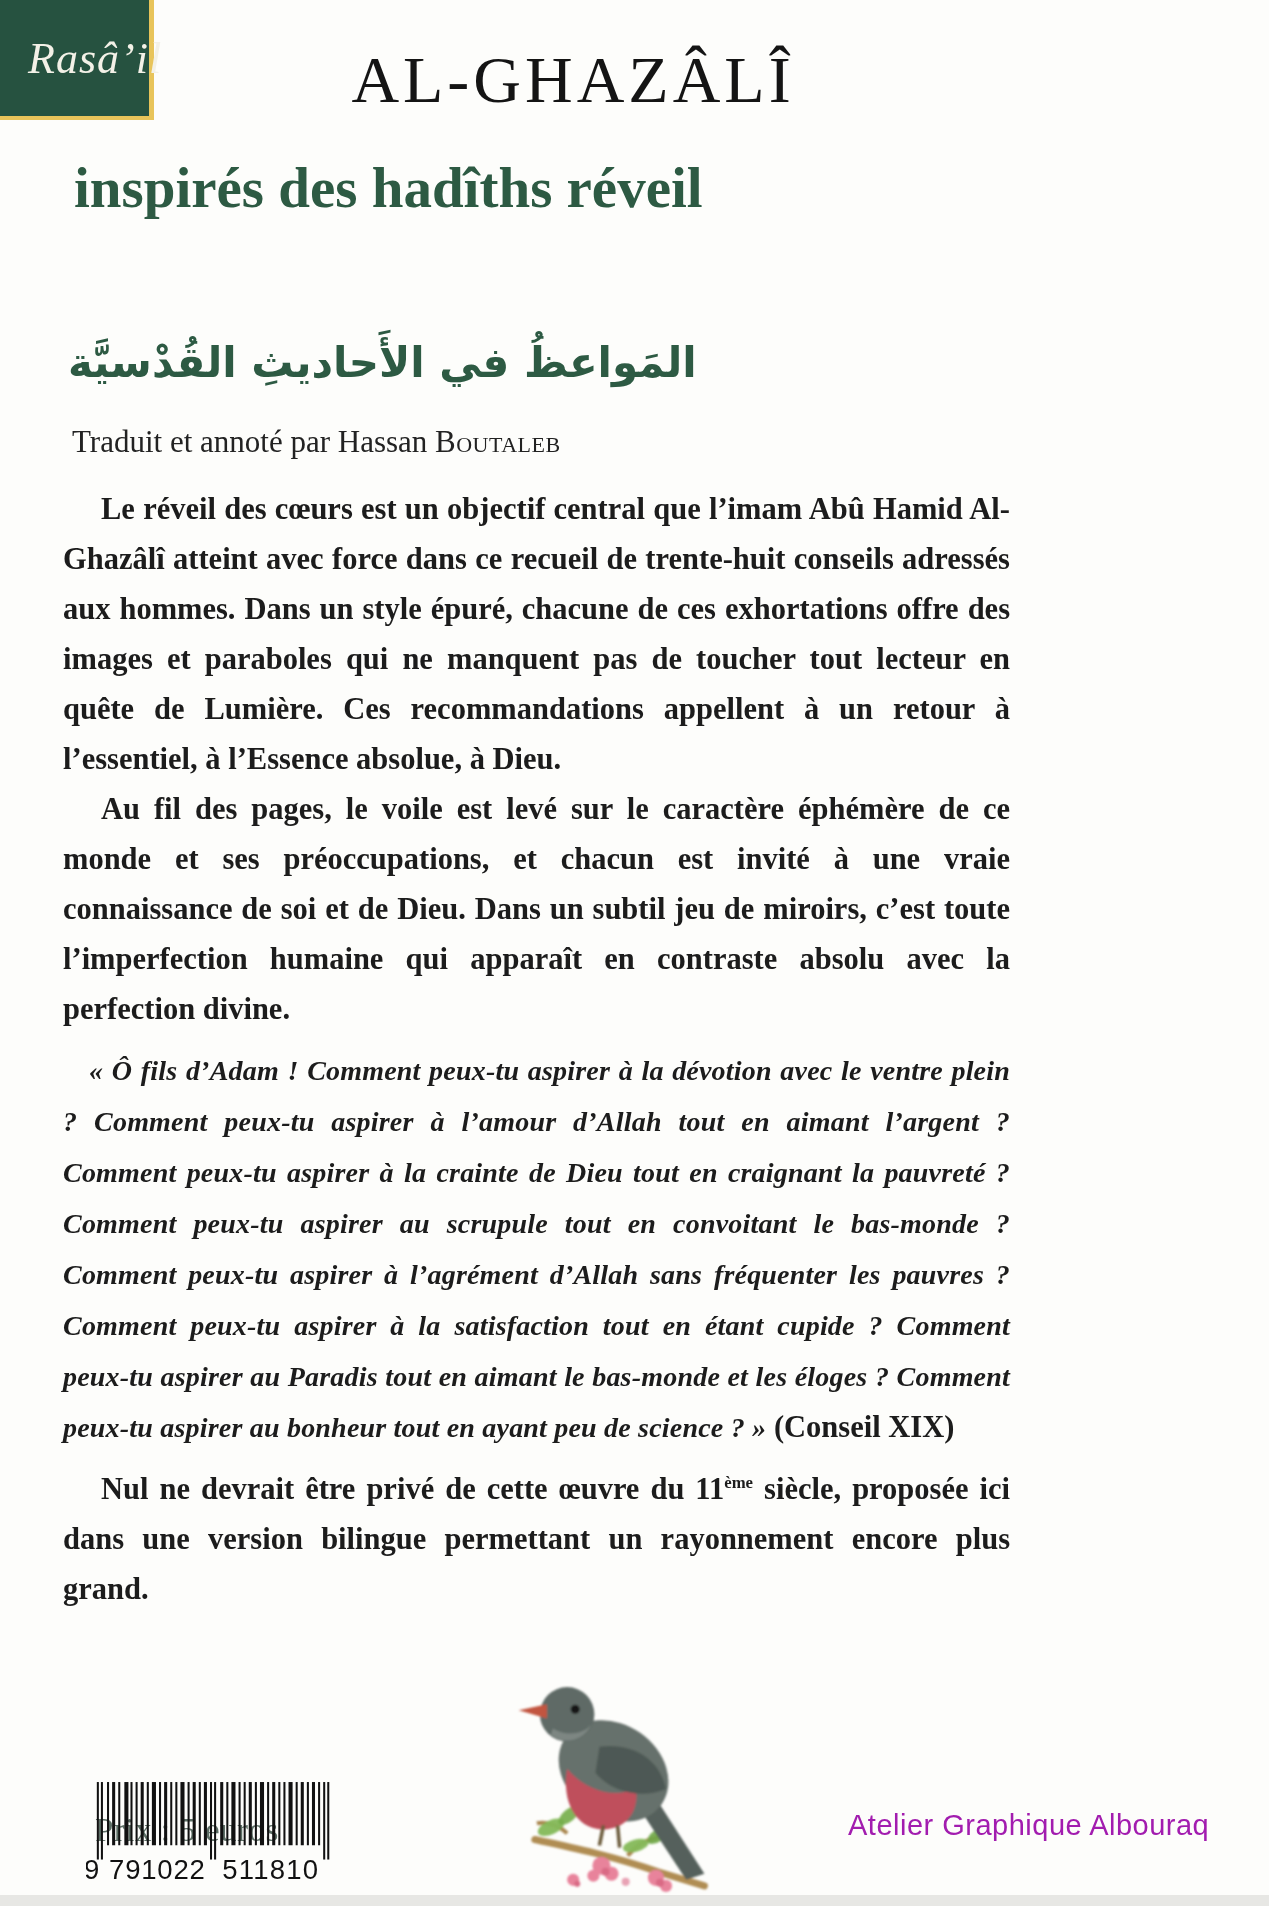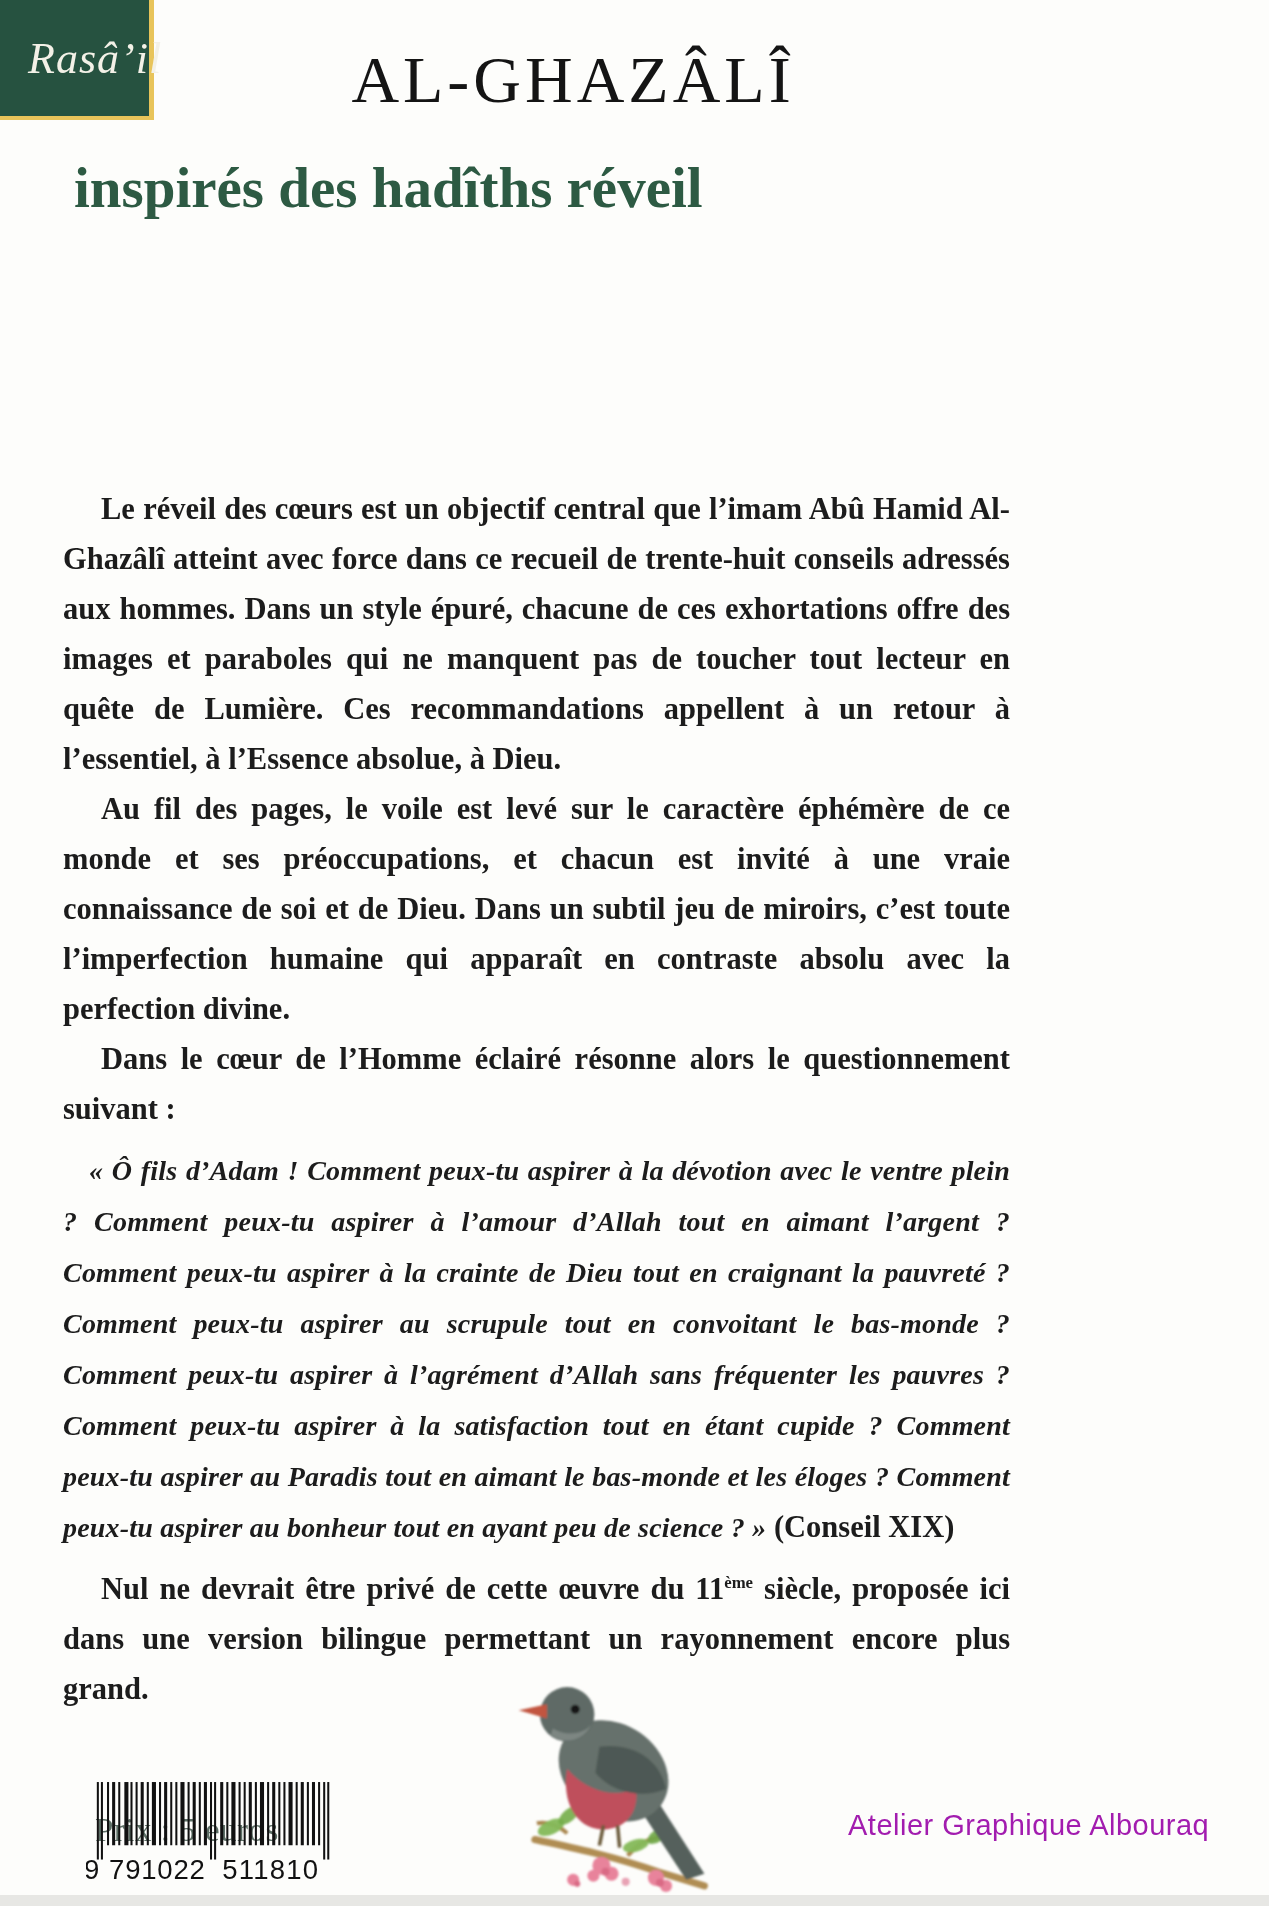--- a/index.html
+++ b/index.html
@@ -141,26 +141,29 @@
 
   <div class="badge">
     <span class="badge-label">Rasâ’il</span>
   </div>
 
   <h1 class="author">AL-GHAZÂLÎ</h1>
 
   <div class="title-block">
     <div>inspirés des hadîths réveil</div>
   </div>
-
+  <div class="title-arabic">المَواعظُ في الأَحاديثِ القُدْسيَّة</div>
+
+  <div class="translator">
+    <span>Traduit et annoté par Hassan </span><span class="smallcaps">Boutaleb</span>
+  </div>
 
   <div class="body-text">
     <p class="para">Le réveil des cœurs est un objectif central que l’imam Abû Hamid Al-Ghazâlî atteint avec force dans ce recueil de trente-huit conseils adressés aux hommes. Dans un style épuré, chacune de ces exhortations offre des images et paraboles qui ne manquent pas de toucher tout lecteur en quête de Lumière. Ces recommandations appellent à un retour à l’essentiel, à l’Essence absolue, à Dieu.</p>
     <p class="para">Au fil des pages, le voile est levé sur le caractère éphémère de ce monde et ses préoccupations, et chacun est invité à une vraie connaissance de soi et de Dieu. Dans un subtil jeu de miroirs, c’est toute l’imperfection humaine qui apparaît en contraste absolu avec la perfection divine.</p>
-    <p class="para">Dans le cœur de l’Homme éclairé résonne alors le questionnement suivant :</p>
     <p class="quote"><span class="qi">« Ô fils d’Adam ! Comment peux-tu aspirer à la dévotion avec le ventre plein ? Comment peux-tu aspirer à l’amour d’Allah tout en aimant l’argent ? Comment peux-tu aspirer à la crainte de Dieu tout en craignant la pauvreté ? Comment peux-tu aspirer au scrupule tout en convoitant le bas-monde ? Comment peux-tu aspirer à l’agrément d’Allah sans fréquenter les pauvres ? Comment peux-tu aspirer à la satisfaction tout en étant cupide ? Comment peux-tu aspirer au Paradis tout en aimant le bas-monde et les éloges ? Comment peux-tu aspirer au bonheur tout en ayant peu de science ? »</span> <span class="qref">(Conseil XIX)</span></p>
     <p class="para closing"><span>Nul ne devrait être privé de cette œuvre du 11</span><sup>ème</sup><span> siècle, proposée ici dans une version bilingue permettant un rayonnement encore plus grand.</span></p>
   </div>
 
   <div class="price">Prix : 5 euros</div>
 
   <div class="barcode">
     <svg width="248" height="104" viewBox="0 0 238 102">
       <g fill="#111">
 

